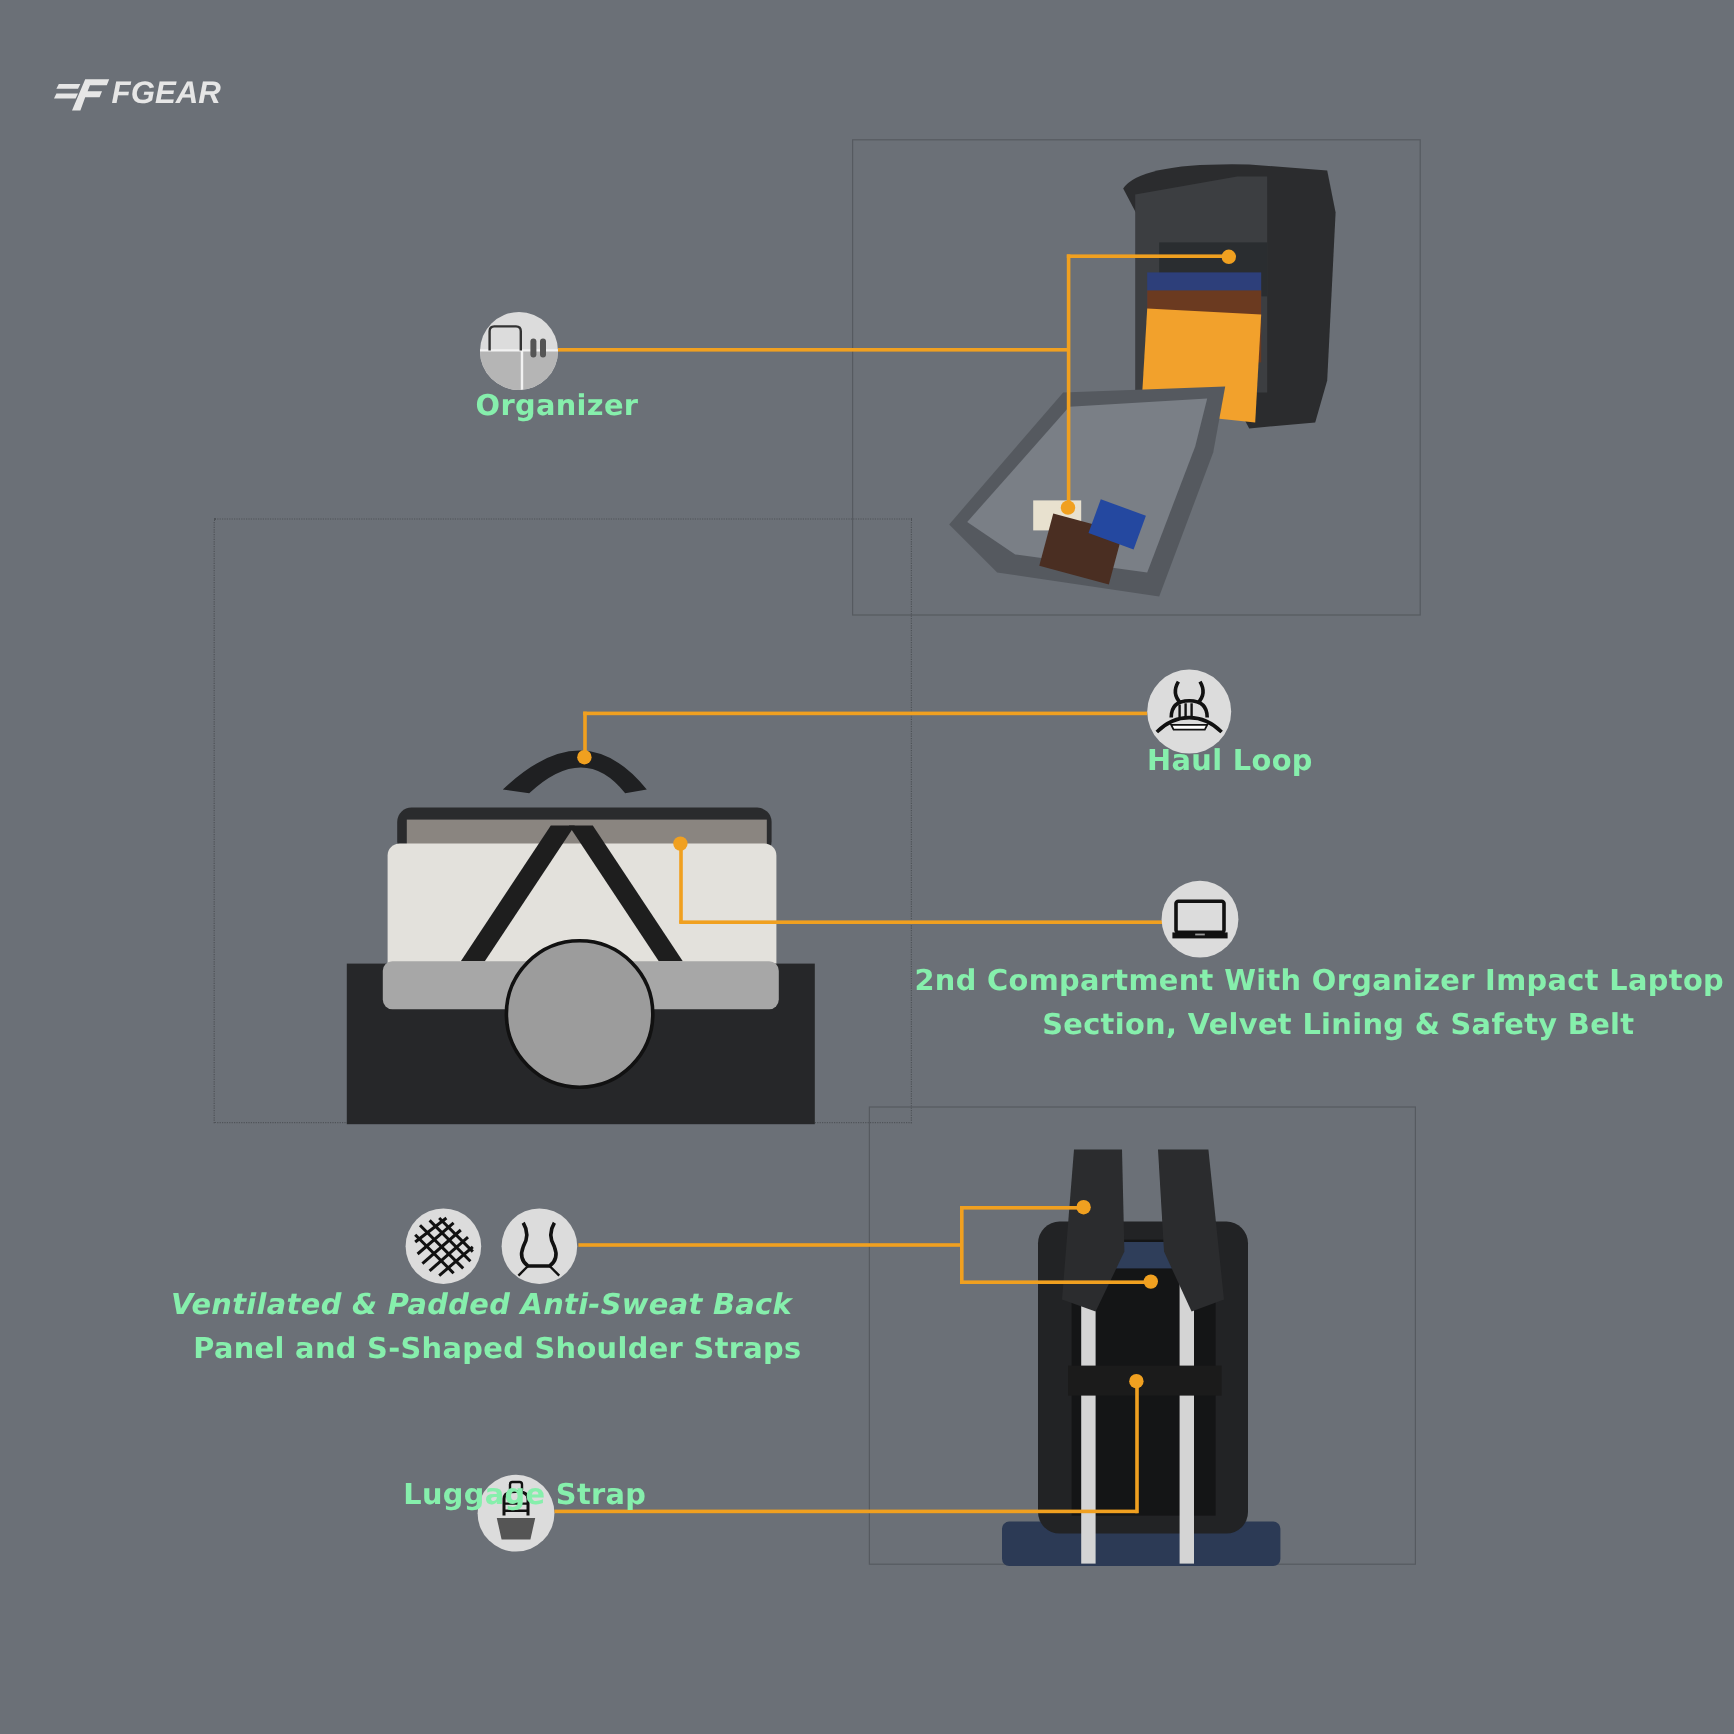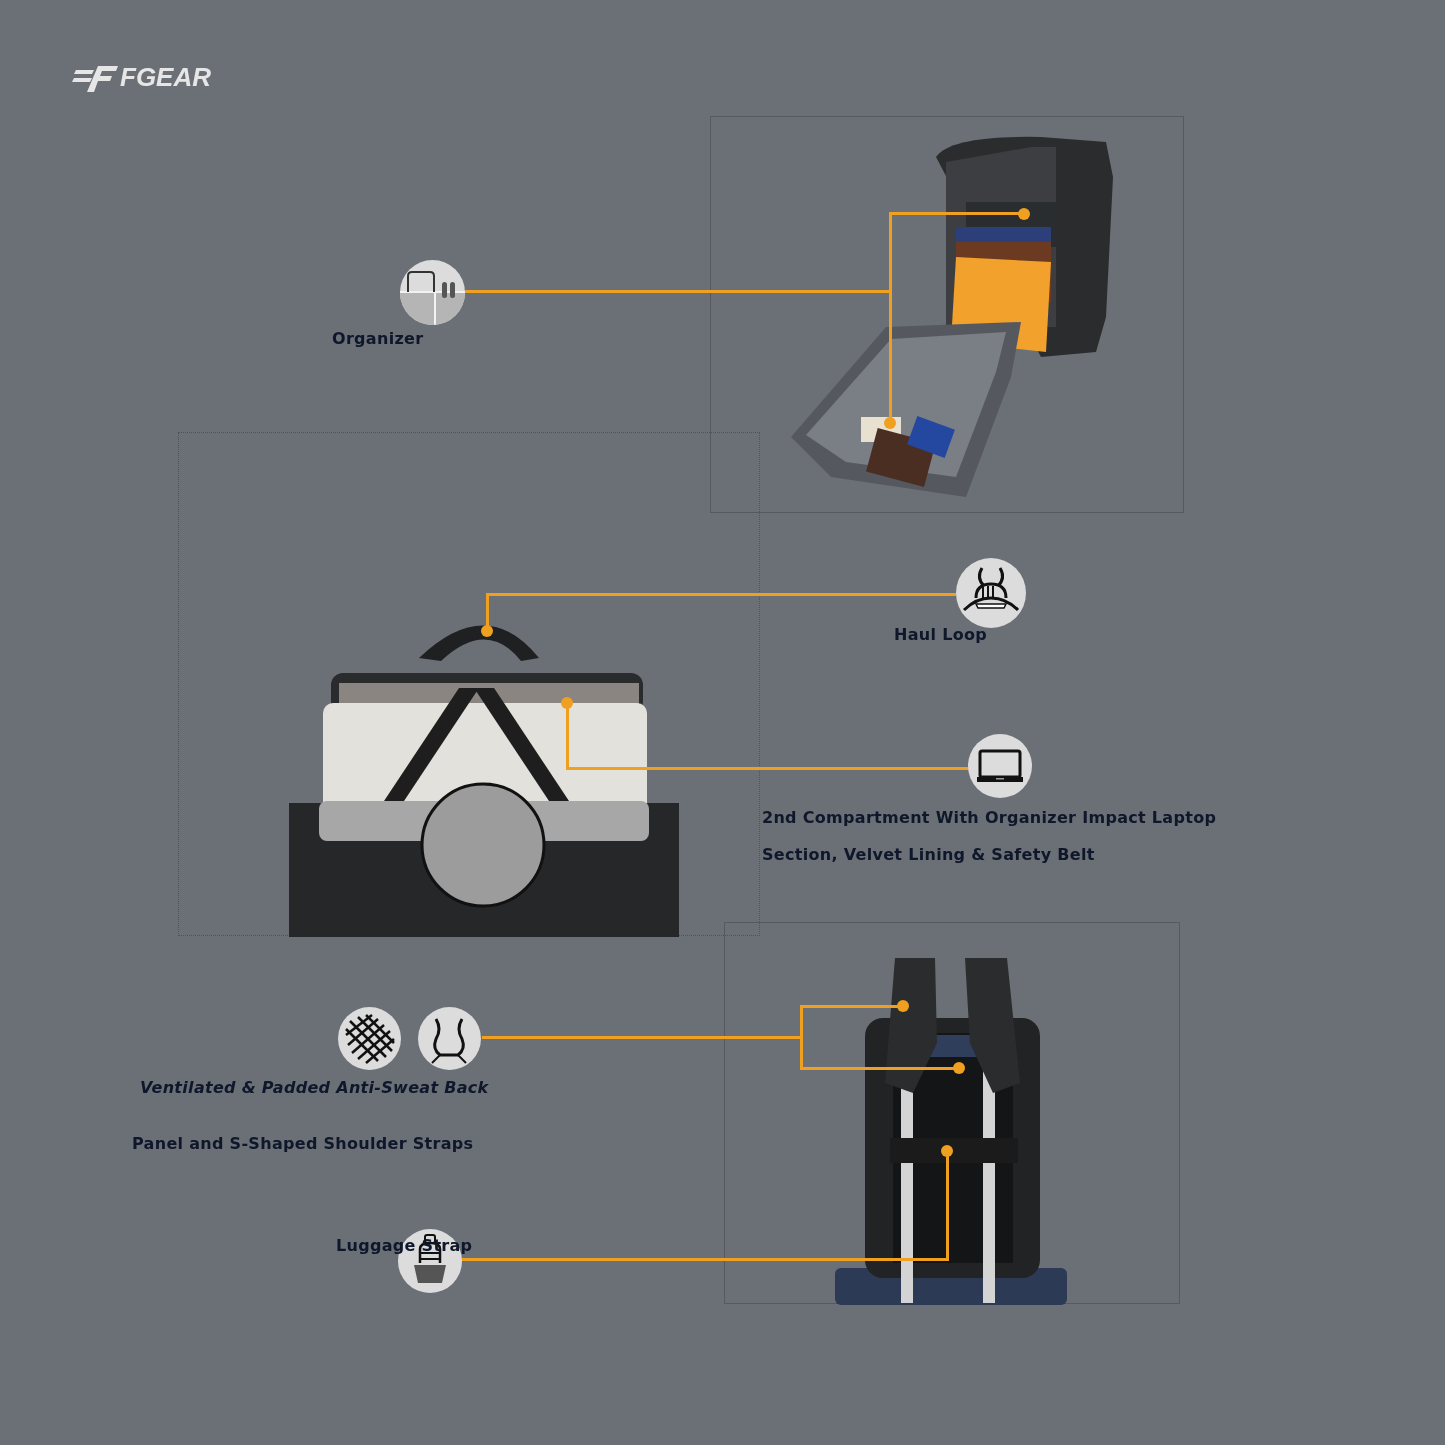--- a/index.html
+++ b/index.html
@@ -3,26 +3,26 @@
   <meta charset="utf-8">
   <style>
     html, body { margin: 0; padding: 0; }
     body {
       width: 1445px; height: 1445px; position: relative; overflow: hidden;
       background: #6b7077;
       font-family: "DejaVu Sans", "Liberation Sans", sans-serif;
       color: #ffffff;
     }
     .abs { position: absolute; }
-    .logo { left: 72px; top: 52px; width: 140px; height: 44px; }
+    .logo { left: 45px; top: 52px; width: 140px; height: 44px; }
     .frame { position: absolute; border: 1px solid #565a60; box-sizing: border-box; }
     .frame.dotted { border: 1px dotted #4f5358; }
     .feature-label {
-      position: absolute; text-align: left; font-weight: bold; font-size: 16px;
-      letter-spacing: 0.3px; line-height: 37px; color: #0f172a; white-space: nowrap;
+      position: absolute; text-align: right; font-weight: bold; font-size: 24px;
+      letter-spacing: 0.3px; line-height: 37px; color: #86efac; white-space: nowrap;
     }
     .icon-circle {
       position: absolute; border-radius: 50%; background: #dcdcdc;
       display: flex; align-items: center; justify-content: center; overflow: hidden;
     }
     .line-h { position: absolute; height: 3px; background: #f0a020; }
     .line-v { position: absolute; width: 3px; background: #f0a020; }
     .dot { position: absolute; width: 12px; height: 12px; border-radius: 50%; background: #f0a020; }
     svg { display: block; }
   </style>
@@ -160,21 +160,21 @@
   </svg>
 </div>
 <div class="icon-circle" style="left:418px; top:1007px; width:63px; height:63px;">
   <svg width="63" height="63" viewBox="0 0 63 63">
     <path d="M18,12 Q24,22 18,32 Q14,42 22,48 L40,48 Q48,42 44,32 Q38,22 44,12" fill="none" stroke="#111" stroke-width="3"></path>
     <line x1="14" y1="56" x2="22" y2="48" stroke="#111" stroke-width="2"></line>
     <line x1="48" y1="56" x2="40" y2="48" stroke="#111" stroke-width="2"></line>
   </svg>
 </div>
 <div class="feature-label" style="left:140px; top:1069px; width:520px;font-style:italic;">Ventilated &amp; Padded Anti-Sweat Back</div>
-<div class="feature-label" style="left:132px; top:1106px; width:520px;margin-top:19px;">Panel and S-Shaped Shoulder Straps</div>
+<div class="feature-label" style="left:148px; top:1106px; width:520px;">Panel and S-Shaped Shoulder Straps</div>
 
 <div class="icon-circle" style="left:398px; top:1229px; width:64px; height:64px;">
   <svg width="64" height="64" viewBox="0 0 64 64">
     <rect x="27" y="6" width="10" height="8" rx="2" fill="none" stroke="#111" stroke-width="2"></rect>
     <path d="M22,34 L22,20 Q22,14 32,14 Q42,14 42,20 L42,34" fill="none" stroke="#111" stroke-width="2.5"></path>
     <line x1="22" y1="24" x2="42" y2="24" stroke="#111" stroke-width="2"></line>
     <line x1="22" y1="30" x2="42" y2="30" stroke="#111" stroke-width="2"></line>
     <path d="M16,36 L48,36 L44,54 L20,54 Z" fill="#555"></path>
   </svg>
 </div>

